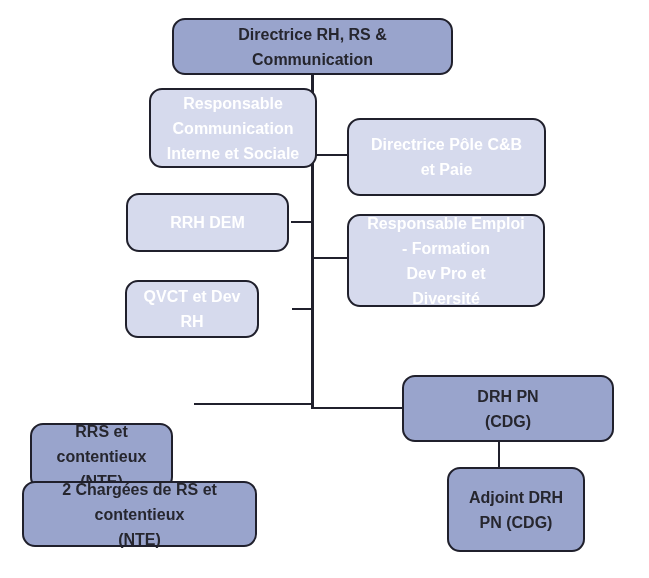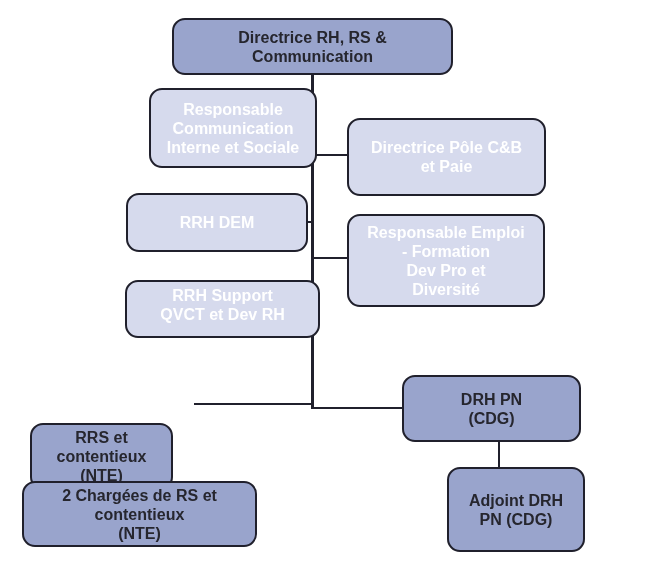--- a/index.html
+++ b/index.html
@@ -21,37 +21,37 @@
   }
   .node{
     position:absolute;
     box-sizing:border-box;
     border:2.5px solid var(--border-color);
     border-radius:13px;
     display:flex;align-items:center;justify-content:center;
     text-align:center;
     font-weight:bold;
     font-size:16px;
-    line-height:19px;
-    padding:12px 6px;
+    line-height:25px;
+    padding:2px 6px;
   }
   .node .label{white-space:pre-line;}
   .dark{background:var(--dark-fill);color:var(--dark-text);}
   .light{background:var(--light-fill);color:var(--light-text);}
   .line{position:absolute;background:var(--line-color);}
 
   
   .b-directrice {left:172px;top:18px; width:281px;height:57px;}
   .b-resp-comm  {left:125px;top:88px; width:168px;height:80px;margin-left:24px;}
   .b-dir-pole   {left:347px;top:118px;width:199px;height:78px;}
-  .b-rrh-dem    {left:126px;top:193px;width:182px;height:59px;}
+  .b-rrh-dem    {left:126px;top:193px;width:163px;height:59px;}
   .b-resp-emploi{left:347px;top:214px;width:198px;height:93px;}
-  .b-rrh-support{left:125px;top:280px;width:195px;height:58px;align-items:flex-end;}
+  .b-rrh-support{left:125px;top:280px;width:134px;height:58px;align-items:flex-end;}
   .b-rrs        {left:30px; top:391px;width:143px;height:67px;margin-top:32px;}
-  .b-drh-pn     {left:402px;top:375px;width:179px;height:67px;justify-content:center;}
+  .b-drh-pn     {left:402px;top:375px;width:212px;height:67px;justify-content:center;}
   .b-chargees   {left:22px; top:481px;width:235px;height:66px;}
   .b-adjoint    {left:447px;top:467px;width:138px;height:85px;}
 
   
   .l-trunk   {left:311px;top:75px; width:3px;  height:334px;}
   .l-left-1  {left:291px;top:127px;width:21px; height:2px;}
   .l-left-2  {left:291px;top:221px;width:21px; height:2px;}
   .l-left-3  {left:292px;top:308px;width:20px; height:2px;}
   .l-right-1 {left:313px;top:154px;width:35px; height:2px;}
   .l-right-2 {left:313px;top:257px;width:35px; height:2px;}

